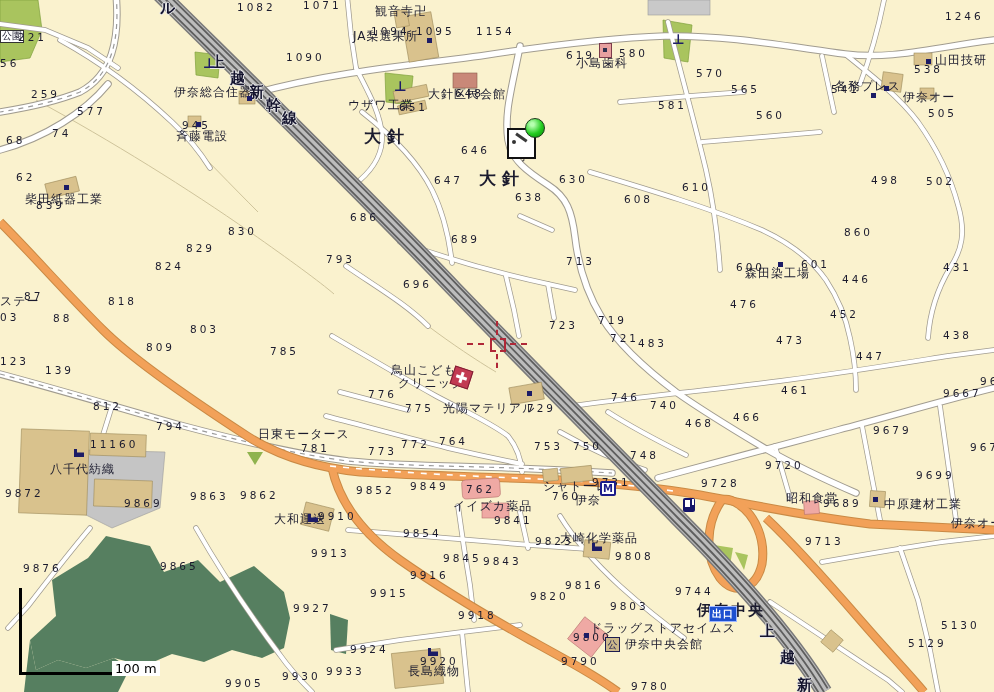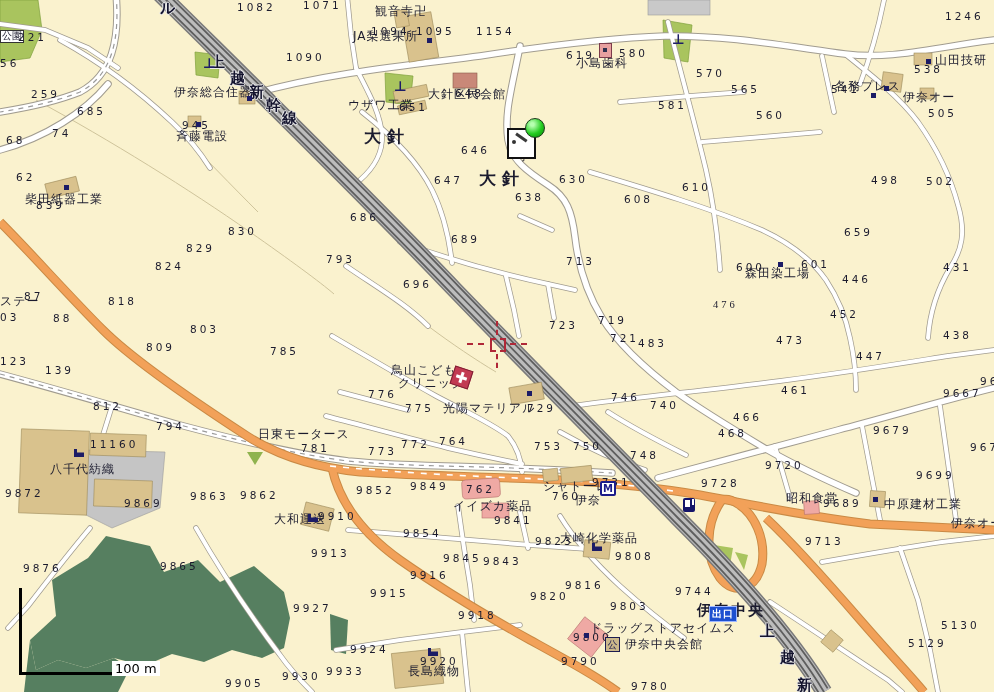--- a/index.html
+++ b/index.html
@@ -318,21 +318,21 @@
       <span class="lbl n" style="left: 237px; top: 2px;">1082</span>
       <span class="lbl n" style="left: 303px; top: 0px;">1071</span>
       <span class="lbl n" style="left: 476px; top: 26px;">1154</span>
       <span class="lbl n" style="left: 371px; top: 26px;">1094</span>
       <span class="lbl n" style="left: 416px; top: 26px;">1095</span>
       <span class="lbl n" style="left: 286px; top: 52px;">1090</span>
       <span class="lbl n" style="left: 945px; top: 11px;">1246</span>
       <span class="lbl n" style="left: 18px; top: 32px;">221</span>
       <span class="lbl n" style="left: 0px; top: 58px;">56</span>
       <span class="lbl n" style="left: 31px; top: 89px;">259</span>
-      <span class="lbl n" style="left: 77px; top: 106px;">685</span>
+      <span class="lbl n" style="left: 77px; top: 106px;">577</span>
       <span class="lbl n" style="left: 52px; top: 128px;">74</span>
       <span class="lbl n" style="left: 6px; top: 135px;">68</span>
       <span class="lbl n" style="left: 16px; top: 172px;">62</span>
       <span class="lbl p" style="left: 375px; top: 5px;">観音寺卍</span>
       <span class="lbl p" style="left: 353px; top: 30px;">JA梨選果所</span>
       <span class="lbl p" style="left: 576px; top: 57px;">小島歯科</span>
       <span class="lbl n" style="left: 566px; top: 50px;">619</span>
       <span class="lbl n" style="left: 619px; top: 48px;">580</span>
       <span class="lbl n" style="left: 731px; top: 36px; margin-top: 48px;">565</span>
       <span class="lbl n" style="left: 696px; top: 68px;">570</span>
@@ -381,31 +381,31 @@
       <span class="lbl n" style="left: 350px; top: 212px;">686</span>
       <span class="lbl n" style="left: 403px; top: 279px;">696</span>
       <span class="lbl n" style="left: 451px; top: 234px;">689</span>
       <span class="lbl n" style="left: 566px; top: 256px;">713</span>
       <span class="lbl n" style="left: 598px; top: 315px;">719</span>
       <span class="lbl n" style="left: 549px; top: 320px;">723</span>
       <span class="lbl n" style="left: 610px; top: 333px;">721</span>
       <span class="lbl p" style="left: 745px; top: 267px;">森田染工場</span>
       <span class="lbl n" style="left: 736px; top: 262px;">600</span>
       <span class="lbl n" style="left: 801px; top: 259px;">601</span>
-      <span class="lbl n" style="left: 844px; top: 227px;">659</span>
+      <span class="lbl n" style="left: 844px; top: 227px;">860</span>
       <span class="lbl n" style="left: 842px; top: 274px;">446</span>
-      <span class="lbl n" style="left: 713px; top: 299px; font-family: Liberation Serif, serif;">476</span>
+      <span class="lbl n" style="left: 730px; top: 299px;">476</span>
       <span class="lbl n" style="left: 830px; top: 309px;">452</span>
       <span class="lbl n" style="left: 943px; top: 262px;">431</span>
       <span class="lbl n" style="left: 943px; top: 330px;">438</span>
       <span class="lbl n" style="left: 856px; top: 351px;">447</span>
       <span class="lbl n" style="left: 776px; top: 335px;">473</span>
       <span class="lbl n" style="left: 781px; top: 385px;">461</span>
       <span class="lbl n" style="left: 733px; top: 412px;">466</span>
-      <span class="lbl n" style="left: 685px; top: 428px; margin-left: 33px;">468</span>
+      <span class="lbl n" style="left: 685px; top: 418px;">468</span>
       <span class="lbl n" style="left: 650px; top: 400px;">740</span>
       <span class="lbl n" style="left: 611px; top: 392px;">746</span>
       <span class="lbl n" style="left: 630px; top: 450px;">748</span>
       <span class="lbl n" style="left: 638px; top: 338px;">483</span>
       <span class="lbl p" style="left: 391px; top: 364px;">鳥山こども</span>
       <span class="lbl p" style="left: 398px; top: 377px;">クリニック</span>
       <span class="lbl n" style="left: 368px; top: 389px;">776</span>
       <span class="lbl n" style="left: 405px; top: 403px;">775</span>
       <span class="lbl p" style="left: 443px; top: 402px;">光陽マテリアル</span>
       <span class="lbl n" style="left: 527px; top: 403px;">729</span>

